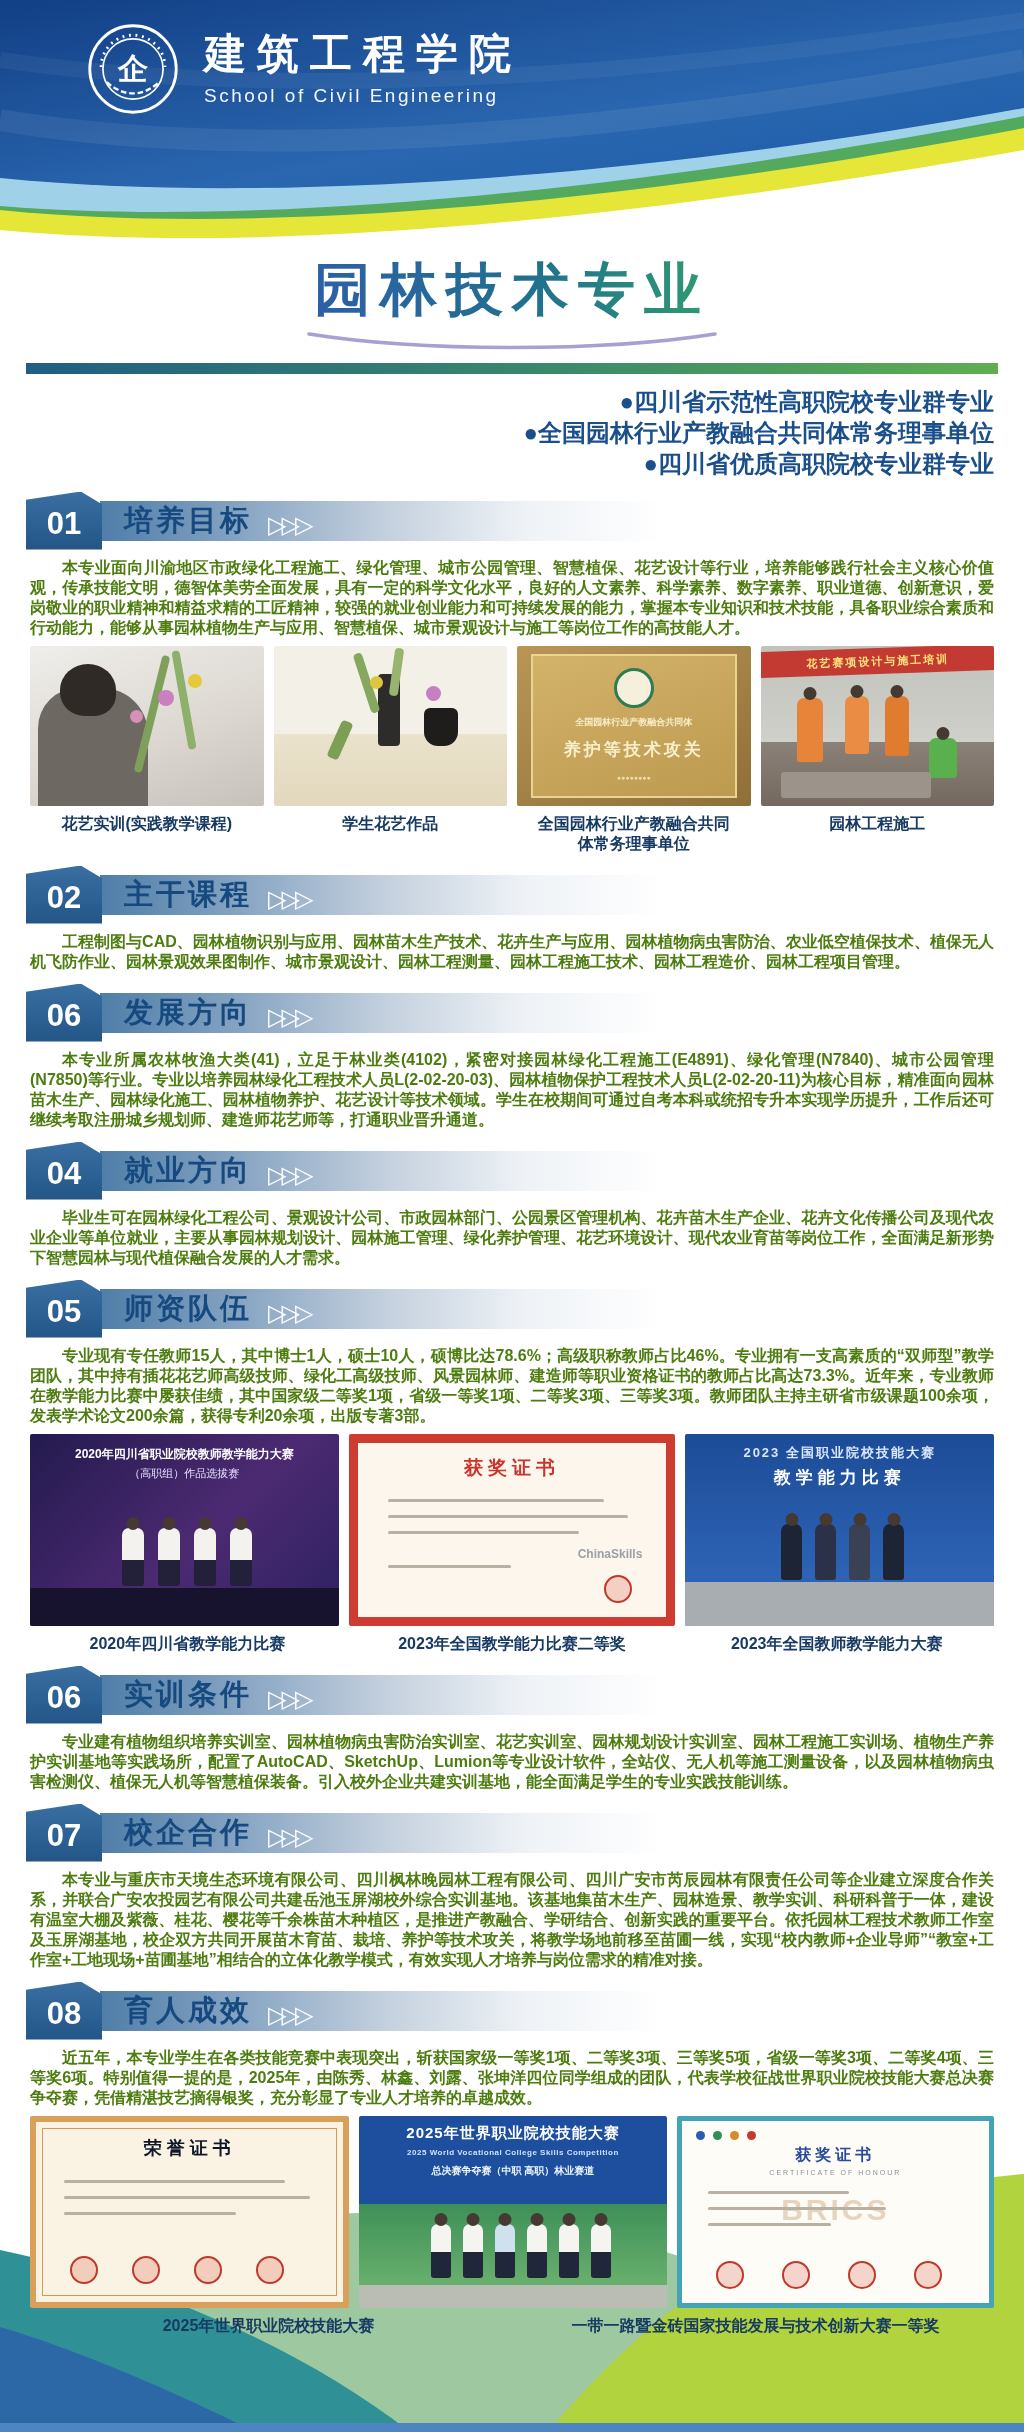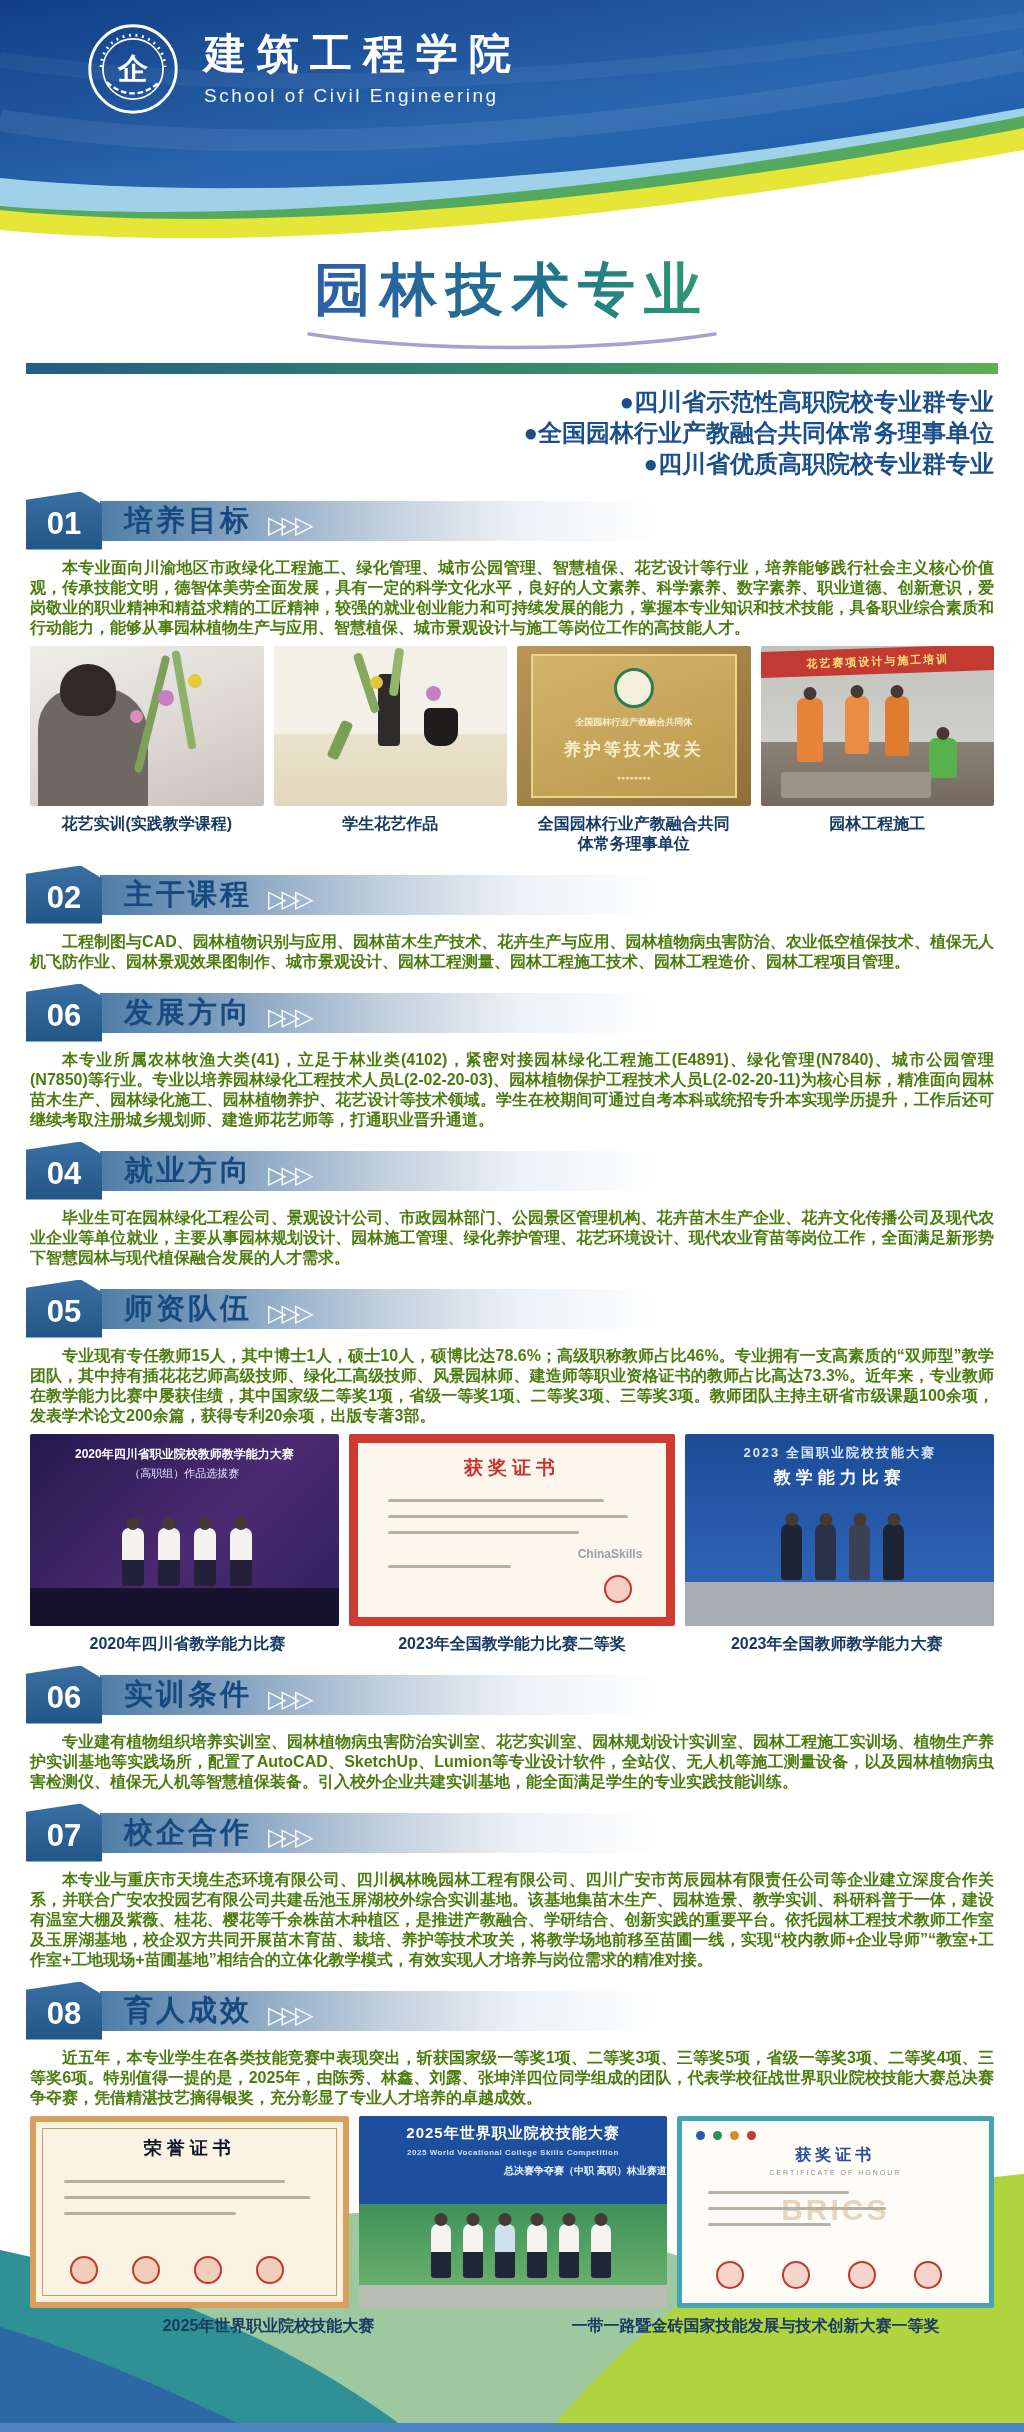--- a/index.html
+++ b/index.html
@@ -271,21 +271,21 @@
         <div class="cert-line" style="left:28px;top:74px;width:80%;"></div>
         <div class="cert-line" style="left:28px;top:90px;width:56%;"></div>
         <div class="seal" style="left:34px;bottom:18px;"></div>
         <div class="seal" style="left:96px;bottom:18px;"></div>
         <div class="seal" style="left:158px;bottom:18px;"></div>
         <div class="seal" style="left:220px;bottom:18px;"></div>
       </figure>
       <figure class="ph" style="margin:0;background:linear-gradient(#1d4f9e 0 46%,#3e9058 46%,#68b06d 88%,#b9bdb4 88%);">
         <div class="abs" style="left:0;right:0;top:8px;text-align:center;color:#fff;font-size:15px;font-weight:800;letter-spacing:1px;">2025年世界职业院校技能大赛</div>
         <div class="abs" style="left:0;right:0;top:32px;text-align:center;color:#cfe2ff;font-size:8px;font-weight:700;letter-spacing:0.5px;">2025 World Vocational College Skills Competition</div>
-        <div class="abs" style="left:0;right:0;top:48px;text-align:right;color:#eaf4ff;font-size:10px;font-weight:700;">总决赛争夺赛（中职 高职）林业赛道</div>
+        <div class="abs" style="left:0;right:0;top:48px;text-align:center;color:#eaf4ff;font-size:10px;font-weight:700;">总决赛争夺赛（中职 高职）林业赛道</div>
         <div class="person" style="left:72px;bottom:30px;width:20px;height:54px;background:linear-gradient(#f5f4f1 52%,#20273a 52%);"></div>
         <div class="person" style="left:104px;bottom:30px;width:20px;height:54px;background:linear-gradient(#f5f4f1 52%,#20273a 52%);"></div>
         <div class="person" style="left:136px;bottom:30px;width:20px;height:54px;background:linear-gradient(#cfe0ee 52%,#20273a 52%);"></div>
         <div class="person" style="left:168px;bottom:30px;width:20px;height:54px;background:linear-gradient(#f5f4f1 52%,#20273a 52%);"></div>
         <div class="person" style="left:200px;bottom:30px;width:20px;height:54px;background:linear-gradient(#f5f4f1 52%,#20273a 52%);"></div>
         <div class="person" style="left:232px;bottom:30px;width:20px;height:54px;background:linear-gradient(#f5f4f1 52%,#20273a 52%);"></div>
       </figure>
       <figure class="ph" style="margin:0;background:#fdfcf7;border:5px solid #43a4b5;box-sizing:border-box;">
         <div class="abs" style="left:14px;top:10px;display:flex;gap:8px;">
           <span style="width:9px;height:9px;border-radius:50%;background:#2a5cb0;display:inline-block;"></span>

